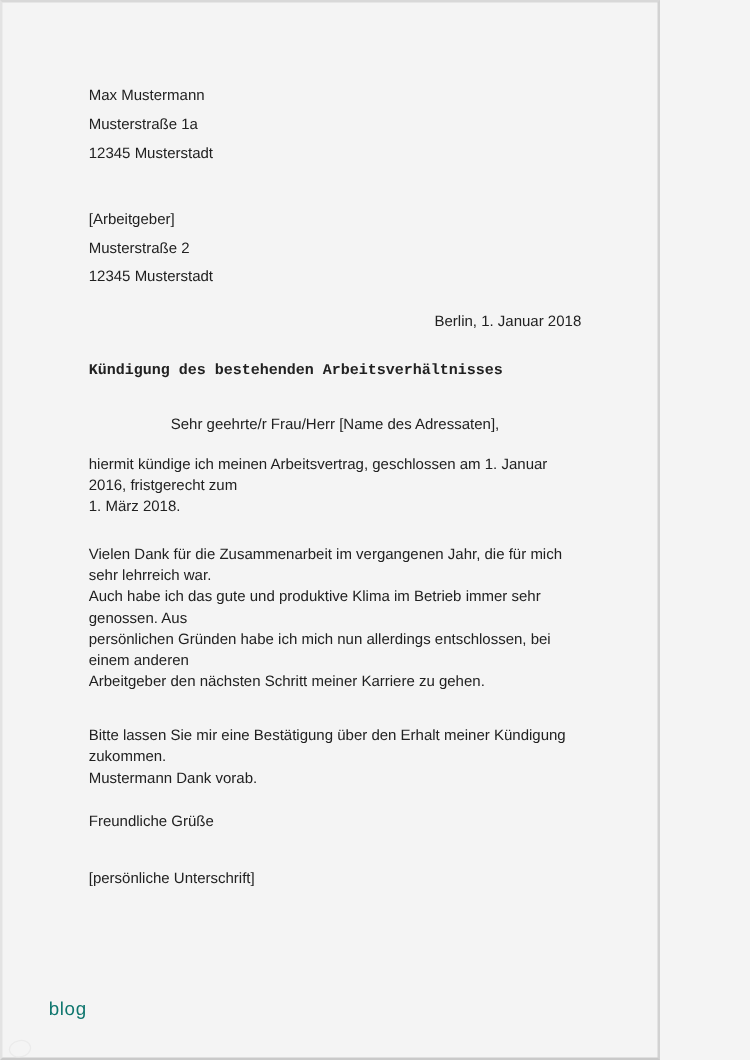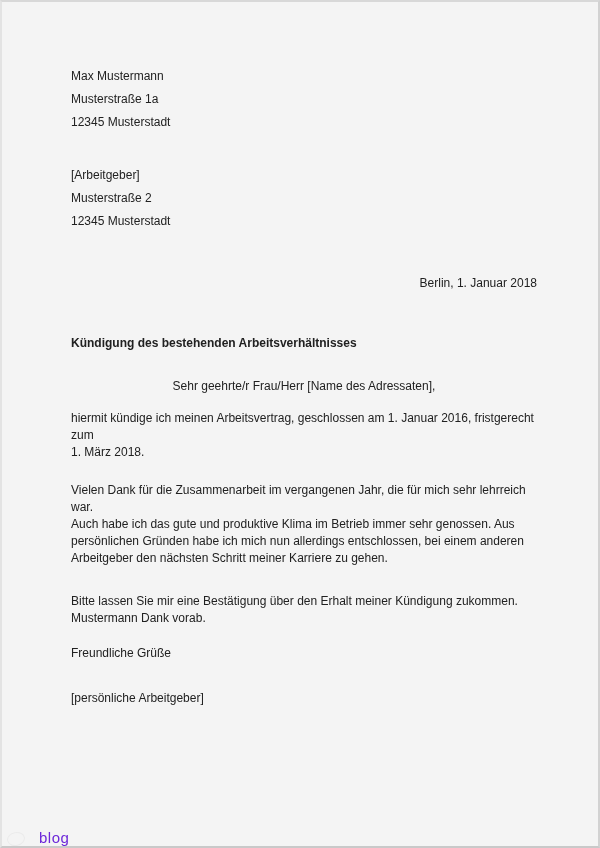--- a/index.html
+++ b/index.html
@@ -7,49 +7,50 @@
     padding: 0;
     width: 600px;
     height: 848px;
     background: #f4f4f4;
     font-family: "Liberation Sans", sans-serif;
     -webkit-font-smoothing: antialiased;
   }
   .page {
     position: relative;
     box-sizing: border-box;
-    width: 600px;
+    width: 528px;
     height: 848px;
     background: #f4f4f4;
     border-top: 2px solid #d8d8d8;
     border-right: 2px solid #d2d2d2;
     border-bottom: 2px solid #c9c9c9;
     border-left: 2px solid #e3e3e3;
     overflow: hidden;
   }
   .letter {
     box-sizing: border-box;
     padding: 63px 61px 0 69px; 
     color: #212121;
     font-size: 12px;
   }
   .addr-line {
     line-height: 23px;
     white-space: pre;
   }
   .recipient { margin-top: 30px; }
   .dateline {
-    margin-top: 39px;
+    margin-top: 13px;
     line-height: 23px;
     text-align: right;
   }
   .subject {
-    margin-top: 37px;
+    margin-top: 16px;
     line-height: 23px;
     font-weight: bold;
+    font-family: Liberation Mono, monospace;
   }
   .salutation {
     margin-top: 20px;
     line-height: 23px;
     text-align: center;
   }
   .para {
     line-height: 17px;
     white-space: pre-line;
   }
@@ -61,24 +62,24 @@
     margin-top: 15px;
     line-height: 23px;
   }
   .signature {
     margin-top: 22px;
     line-height: 23px;
   }
   .watermark {
     position: absolute;
     left: 37px;
-    top: 828px;
+    top: 798px;
     font-size: 15px;
     letter-spacing: 0.5px;
-    color: #6d28d9;
+    color: #0f766e;
     line-height: 16px;
   }
   .corner-mark {
     position: absolute;
     left: 5px;
     top: 830px;
     width: 16px;
     height: 12px;
     border: 1px solid #ebebeb;
     border-radius: 50%;
@@ -113,19 +114,19 @@
 1. März 2018.</div>
     <div class="para p2">Vielen Dank für die Zusammenarbeit im vergangenen Jahr, die für mich sehr lehrreich war.
 Auch habe ich das gute und produktive Klima im Betrieb immer sehr genossen. Aus
 persönlichen Gründen habe ich mich nun allerdings entschlossen, bei einem anderen
 Arbeitgeber den nächsten Schritt meiner Karriere zu gehen.</div>
     <div class="para p4">Bitte lassen Sie mir eine Bestätigung über den Erhalt meiner Kündigung zukommen.
 Mustermann Dank vorab.</div>
 
     <div class="closing">Freundliche Grüße</div>
 
-    <div class="signature">[persönliche Arbeitgeber]</div>
+    <div class="signature">[persönliche Unterschrift]</div>
 
   </div>
 
   <div class="watermark">blog</div>
   <div class="corner-mark"></div>
 </div>
 
 </body></html>

